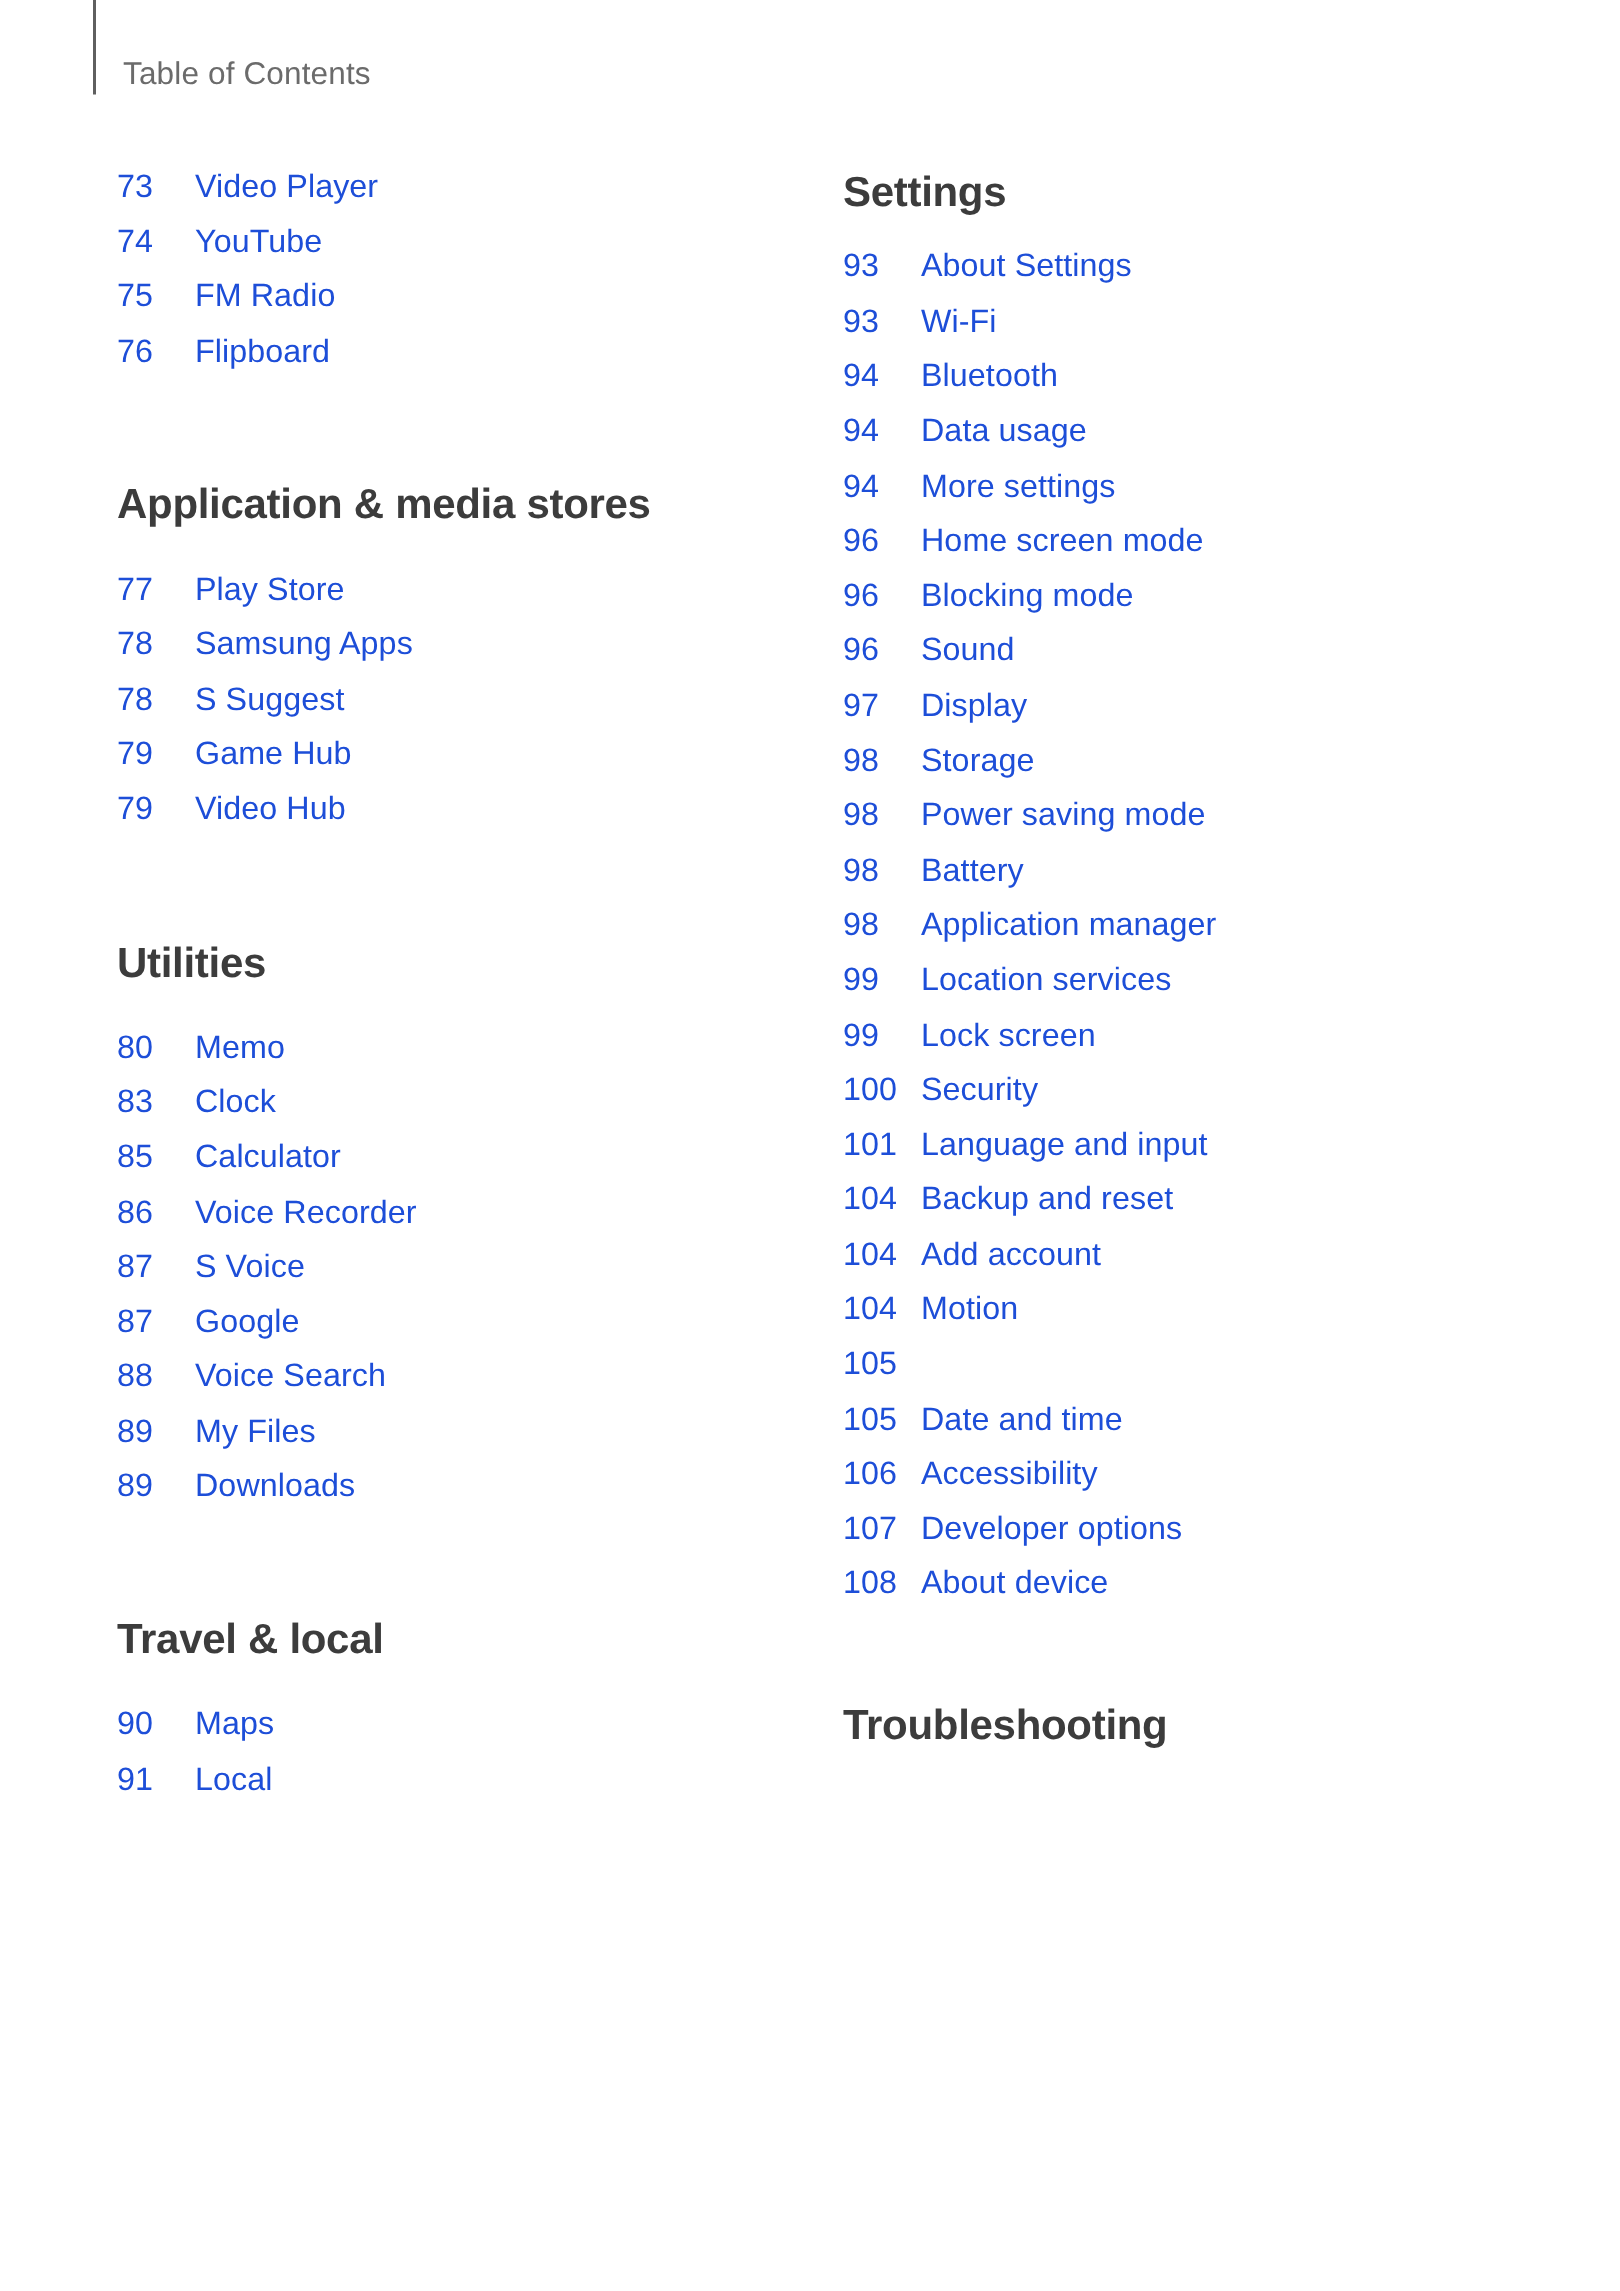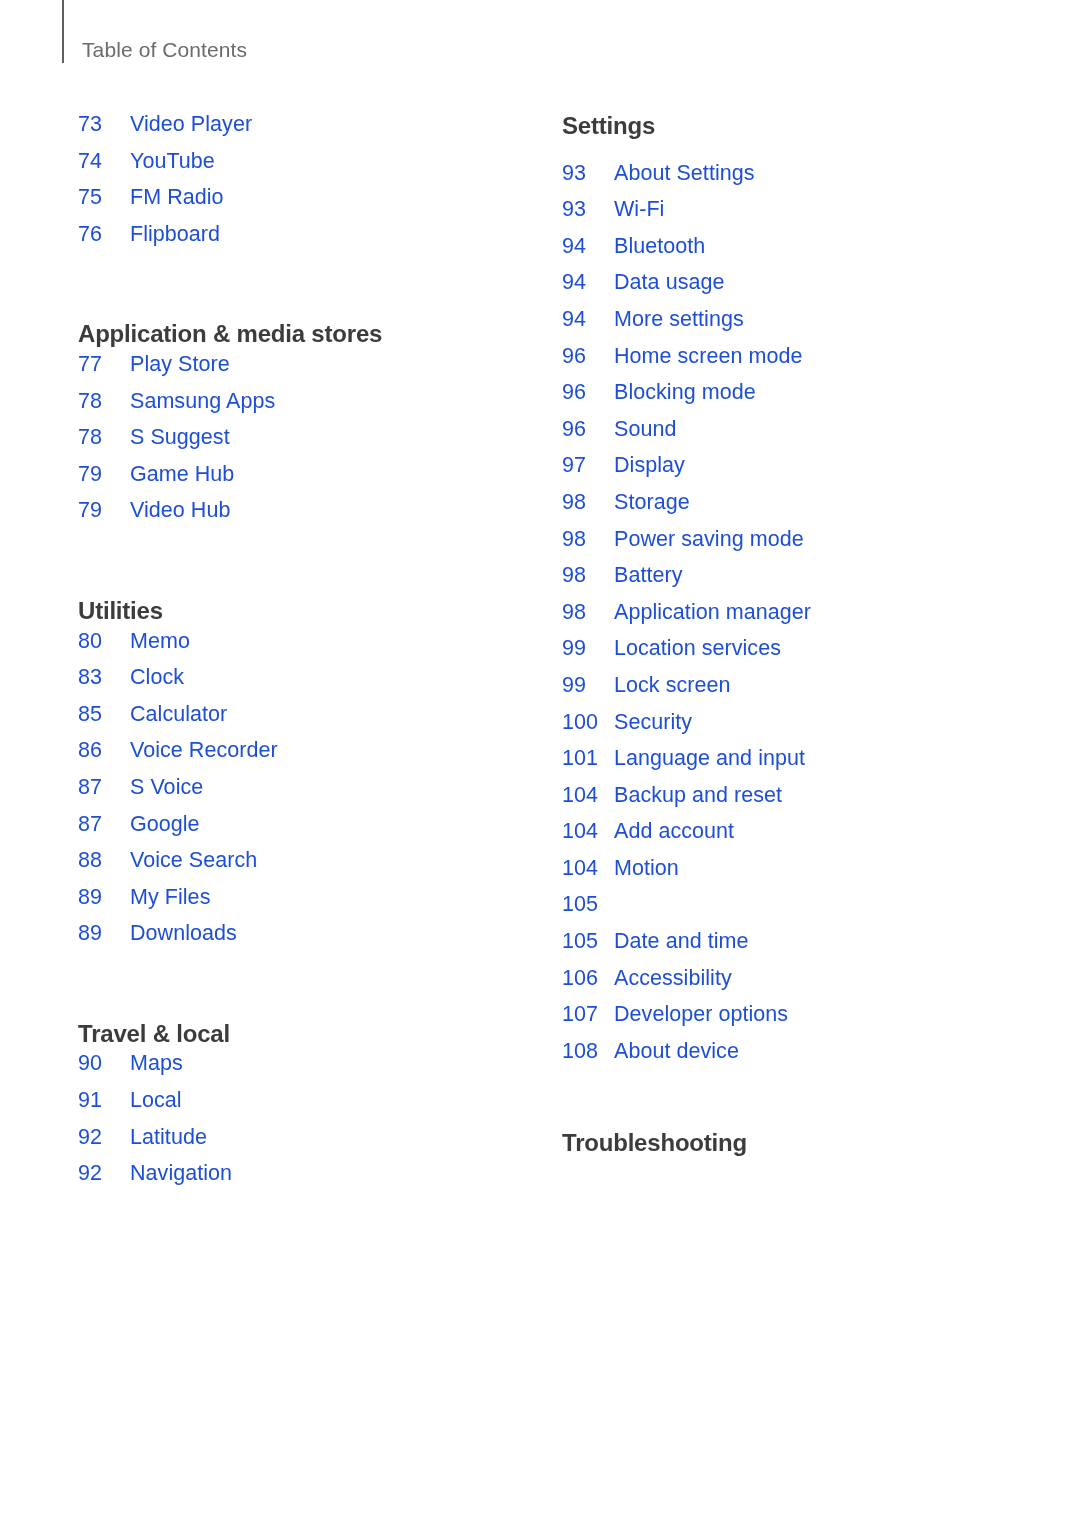--- a/index.html
+++ b/index.html
@@ -62,21 +62,21 @@
     top: 112px;
   }
   .column-left  { left: 78px;  width: 440px; }
   .column-right { left: 562px; width: 440px; }
 
   
   .section { display: block; }
   .section + .section { margin-top: 0; }
 
   .section-heading {
-    font-size: 24px;
+    font-size: 28px;
     font-weight: bold;
     color: #3c3c3c;
     letter-spacing: -0.2px;
     line-height: 1.15;
     white-space: nowrap;
     margin: 0;
   }
 
   .toc-list {
     list-style: none;
@@ -98,21 +98,21 @@
     font-variant-numeric: lining-nums;
   }
   .toc-label {
     flex: 1 1 auto;
     white-space: nowrap;
   }
 
   
   .gap-before-heading-lg { margin-top: 62px; }
   .gap-before-heading-md { margin-top: 54px; }
-  .heading-to-list { margin-top: 4px; }
+  .heading-to-list { margin-top: 28px; }
   .heading-to-list-tight { margin-top: 21px; }
 
   
   .page-footer {
     position: absolute;
     left: 0;
     right: 0;
     top: 1472px;
     text-align: center;
   }

